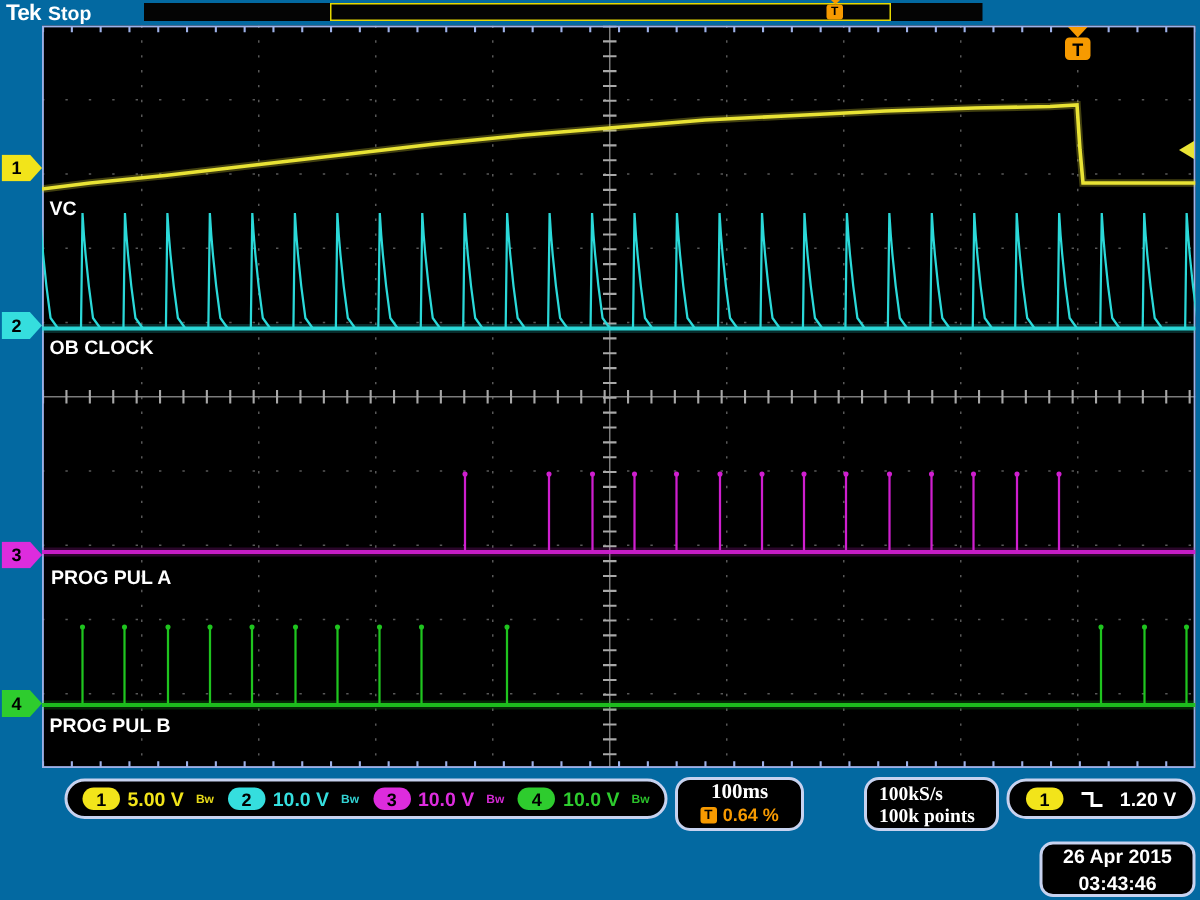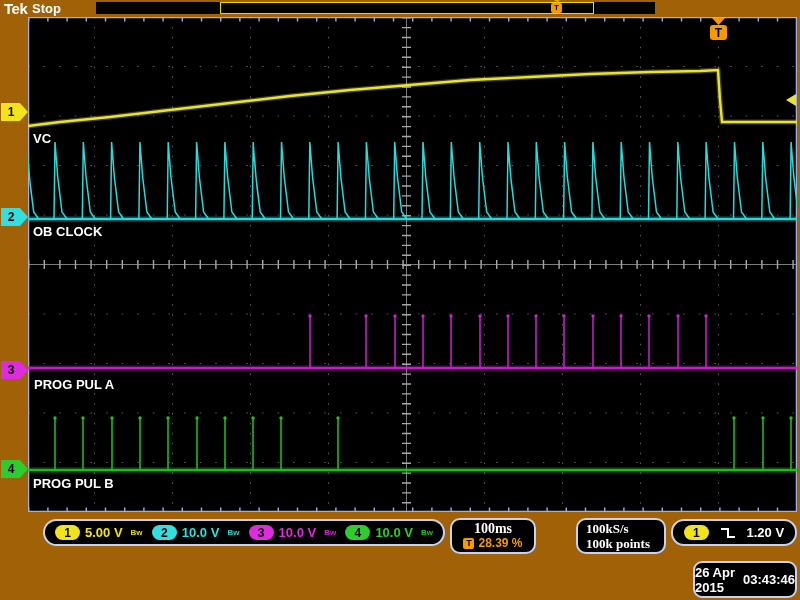--- a/index.html
+++ b/index.html
@@ -1,18 +1,18 @@
 <!DOCTYPE html>
 <html><head>
 <meta charset="utf-8">
 <style>
   * { margin:0; padding:0; box-sizing:border-box; }
   html,body { width:800px; height:600px; overflow:hidden; background:#3e51a5;
               font-family:"Liberation Sans", sans-serif; }
-  #screen { position:relative; width:800px; height:600px; background:#a16207; }
+  #screen { position:relative; width:800px; height:600px; background:#0369a1; }
 
   
   #header { position:absolute; left:0; top:0; width:800px; height:17px; }
   #logo  { position:absolute; left:4px;  top:0; color:#fff; font-size:15px; font-weight:bold; letter-spacing:-0.5px; }
   #acq-status { position:absolute; left:32px; top:1px; color:#fff; font-size:13px; font-weight:bold; }
   #record-bar { position:absolute; left:96px; top:2px; width:559px; height:12px; background:#040404; }
   #record-window { position:absolute; left:124px; top:0; width:374px; height:12px;
                    border:1.5px solid #e6d800; background:transparent; }
   #record-trigger { position:absolute; left:455px; top:1px; width:11px; height:10px; background:#f79a00;
                     border-radius:2px; color:#000; font-size:8px; font-weight:bold; text-align:center; line-height:10px; }
@@ -53,21 +53,21 @@
             font-size:9px; font-weight:bold; display:flex; align-items:center; justify-content:center; }
   #trigpos { color:#f79a00; font-size:12px; }
 
   #acq-pill { left:576px; top:518px; width:90px; height:36px; flex-direction:column;
               justify-content:center; align-items:flex-start; padding-left:8px; border-radius:10px; line-height:15px;font-family:Liberation Serif, serif; }
   #acq-pill div { font-size:13px; }
 
   #trig-pill { left:671px; top:519px; width:126px; height:27px; justify-content:space-evenly; border-radius:13px; }
   #trig-level { font-size:13px; }
 
-  #date-pill { left:693px; top:561px; width:104px; height:37px; flex-direction:row;
+  #date-pill { left:693px; top:561px; width:104px; height:37px; flex-direction:column;
                justify-content:space-between; border-radius:9px; line-height:15px; }
   #date-pill div { font-size:13px; }
 </style>
 </head>
 <body>
 
 <div id="screen">
 
   <div id="header">
     <span id="logo">Tek</span>
@@ -202,21 +202,21 @@
       <span class="num-oval c4">4</span>
       <span class="scale t4">10.0 V</span>
       <span class="bw t4">Bw</span>
     </div>
   </div>
 
   <div id="hz-pill" class="pill">
     <div id="timebase">100ms</div>
     <div id="trigpos-row">
       <span class="t-icon">T</span>
-      <span id="trigpos">28.39 %</span>
+      <span id="trigpos">0.64 %</span>
     </div>
   </div>
 
   <div id="acq-pill" class="pill">
     <div>100kS/s</div>
     <div>100k points</div>
   </div>
 
   <div id="trig-pill" class="pill">
     <span class="num-oval c1">1</span>

